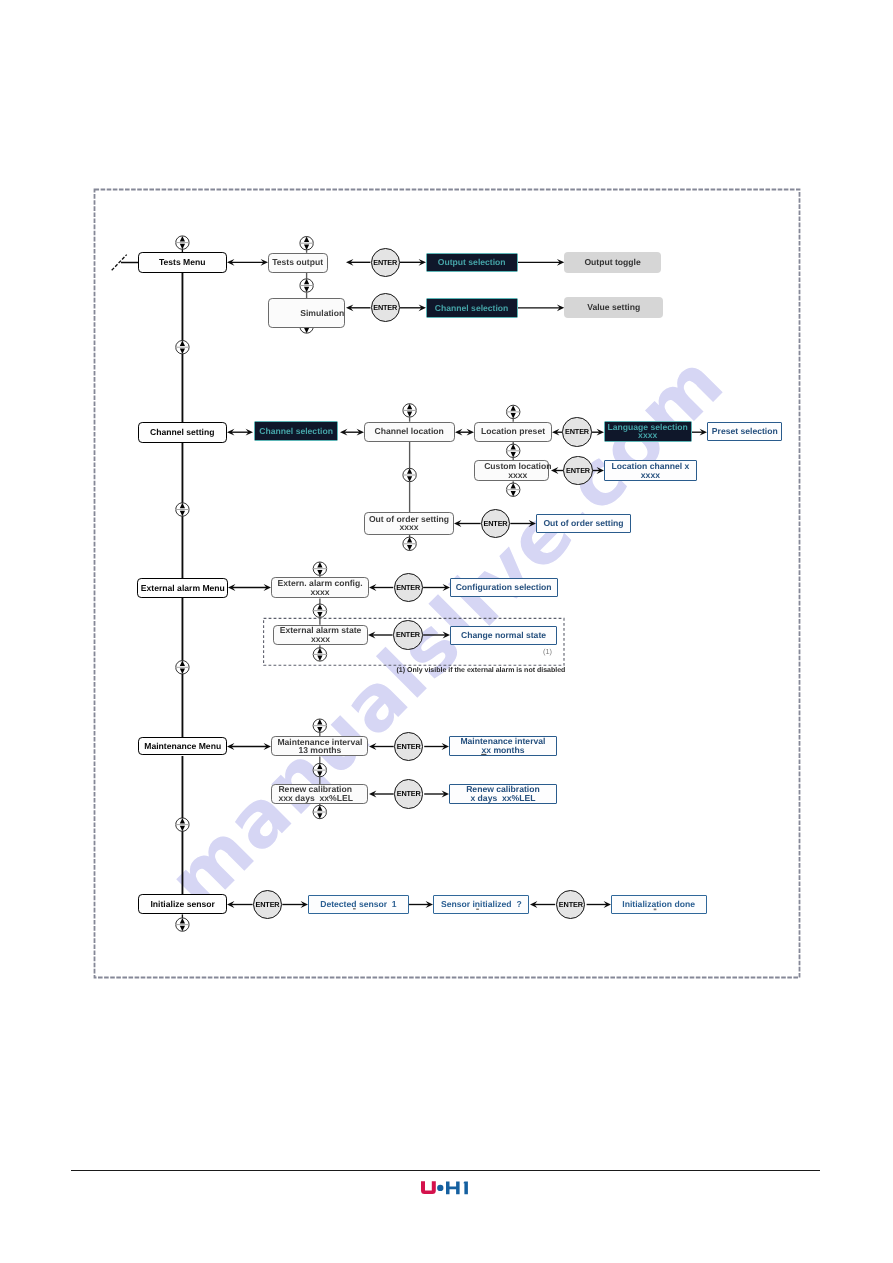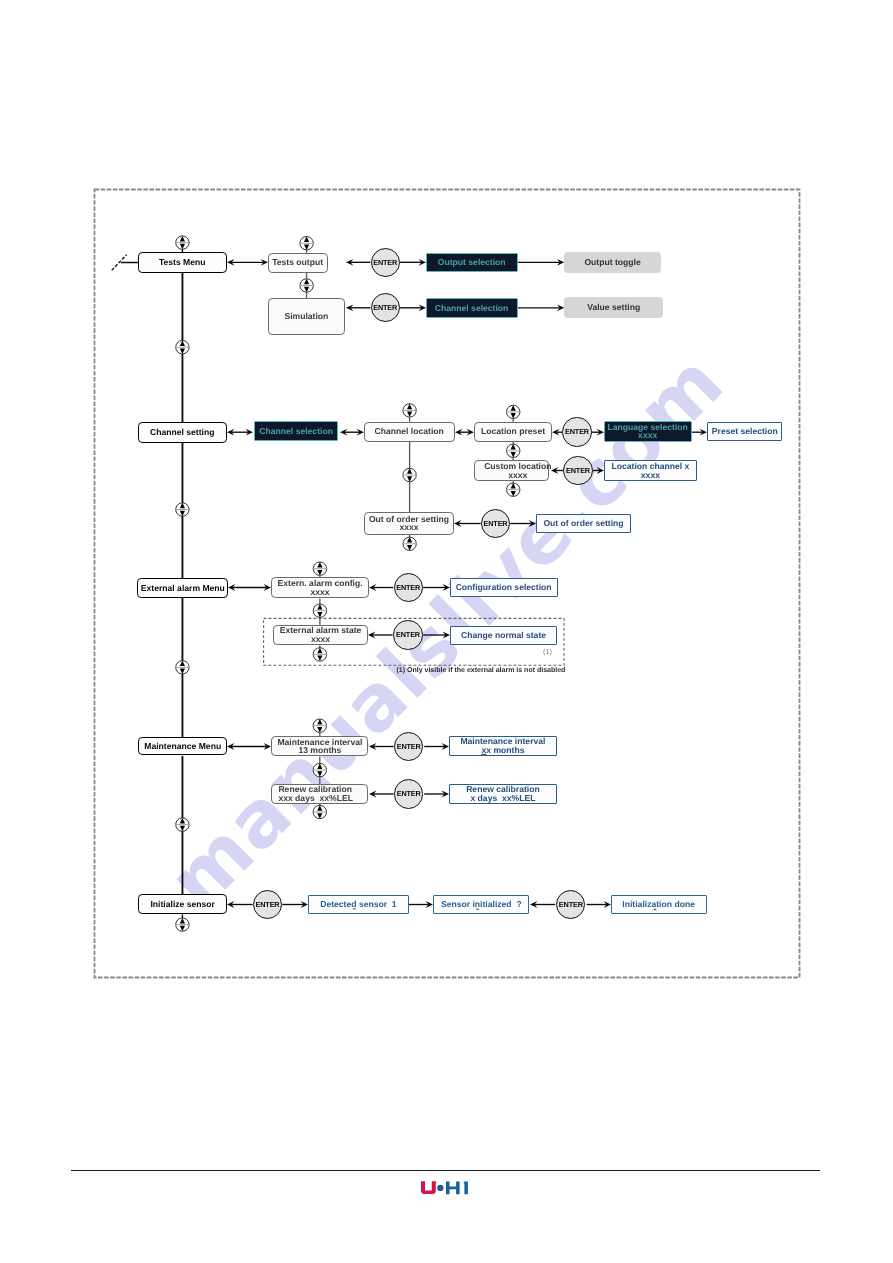--- a/index.html
+++ b/index.html
@@ -290,21 +290,21 @@
         <path d="M182.4,917.9 L185,923.4 L179.8,923.4 Z" fill="#030303"></path>
         <path d="M182.4,931.3000000000001 L185,925.8000000000001 L179.8,925.8000000000001 Z" fill="#030303"></path>
       </g>
     </svg>
 
   <div id="nodes">
       <div class="nd k-main" style="left: 137.5px; top: 252px; width: 89.5px; height: 20.8px;"><div><span>Tests Menu</span></div></div>
       <div class="nd k-gray" style="left: 267.6px; top: 252.8px; width: 60px; height: 19.8px;"><div><span>Tests output</span></div></div>
       <div class="nd k-teal" style="left: 425.7px; top: 252.8px; width: 92px; height: 19.6px;"><div><span>Output selection</span></div></div>
       <div class="nd k-fill" style="left: 564.2px; top: 251.8px; width: 96.8px; height: 20.8px; align-items: center;"><div><span>Output toggle</span></div></div>
-      <div class="nd k-gray" style="left: 267.6px; top: 298.1px; width: 77.6px; height: 37px;"><div><span>Simulation</span></div></div>
+      <div class="nd k-gray" style="left: 267.6px; top: 298.1px; width: 77.6px; height: 30px; justify-content: flex-end;"><div><span>Simulation</span></div></div>
       <div class="nd k-teal" style="left: 425.6px; top: 298.4px; width: 92px; height: 20px;"><div><span>Channel selection</span></div></div>
       <div class="nd k-fill" style="left: 564.2px; top: 297.4px; width: 99px; height: 20.8px;"><div><span>Value setting</span></div></div>
       <div class="nd k-main" style="left: 137.5px; top: 421.8px; width: 89.5px; height: 20.8px;"><div><span>Channel setting</span></div></div>
       <div class="nd k-teal" style="left: 253.8px; top: 421.1px; width: 84.7px; height: 20px;"><div><span>Channel selection</span></div></div>
       <div class="nd k-gray" style="left: 363.6px; top: 421.7px; width: 91.2px; height: 20.3px;"><div><span>Channel location</span></div></div>
       <div class="nd k-gray" style="left: 474.3px; top: 421.7px; width: 77.5px; height: 20.3px;"><div><span>Location preset</span></div></div>
       <div class="nd k-teal" style="left: 603.7px; top: 421.2px; width: 88px; height: 20.4px;"><div><span>Language selection</span><span>xxxx</span></div></div>
       <div class="nd k-blue" style="left: 707.3px; top: 421.6px; width: 75px; height: 19.6px;"><div><span>Preset selection</span></div></div>
       <div class="nd k-gray" style="left: 474.3px; top: 459.9px; width: 75px; height: 21.3px; padding-left: 12px;"><div><span>Custom location</span><span>xxxx</span></div></div>
       <div class="nd k-blue" style="left: 603.9px; top: 459.9px; width: 93px; height: 21.3px; text-align: center;"><div><span>Location channel x</span><span>xxxx</span></div></div>

